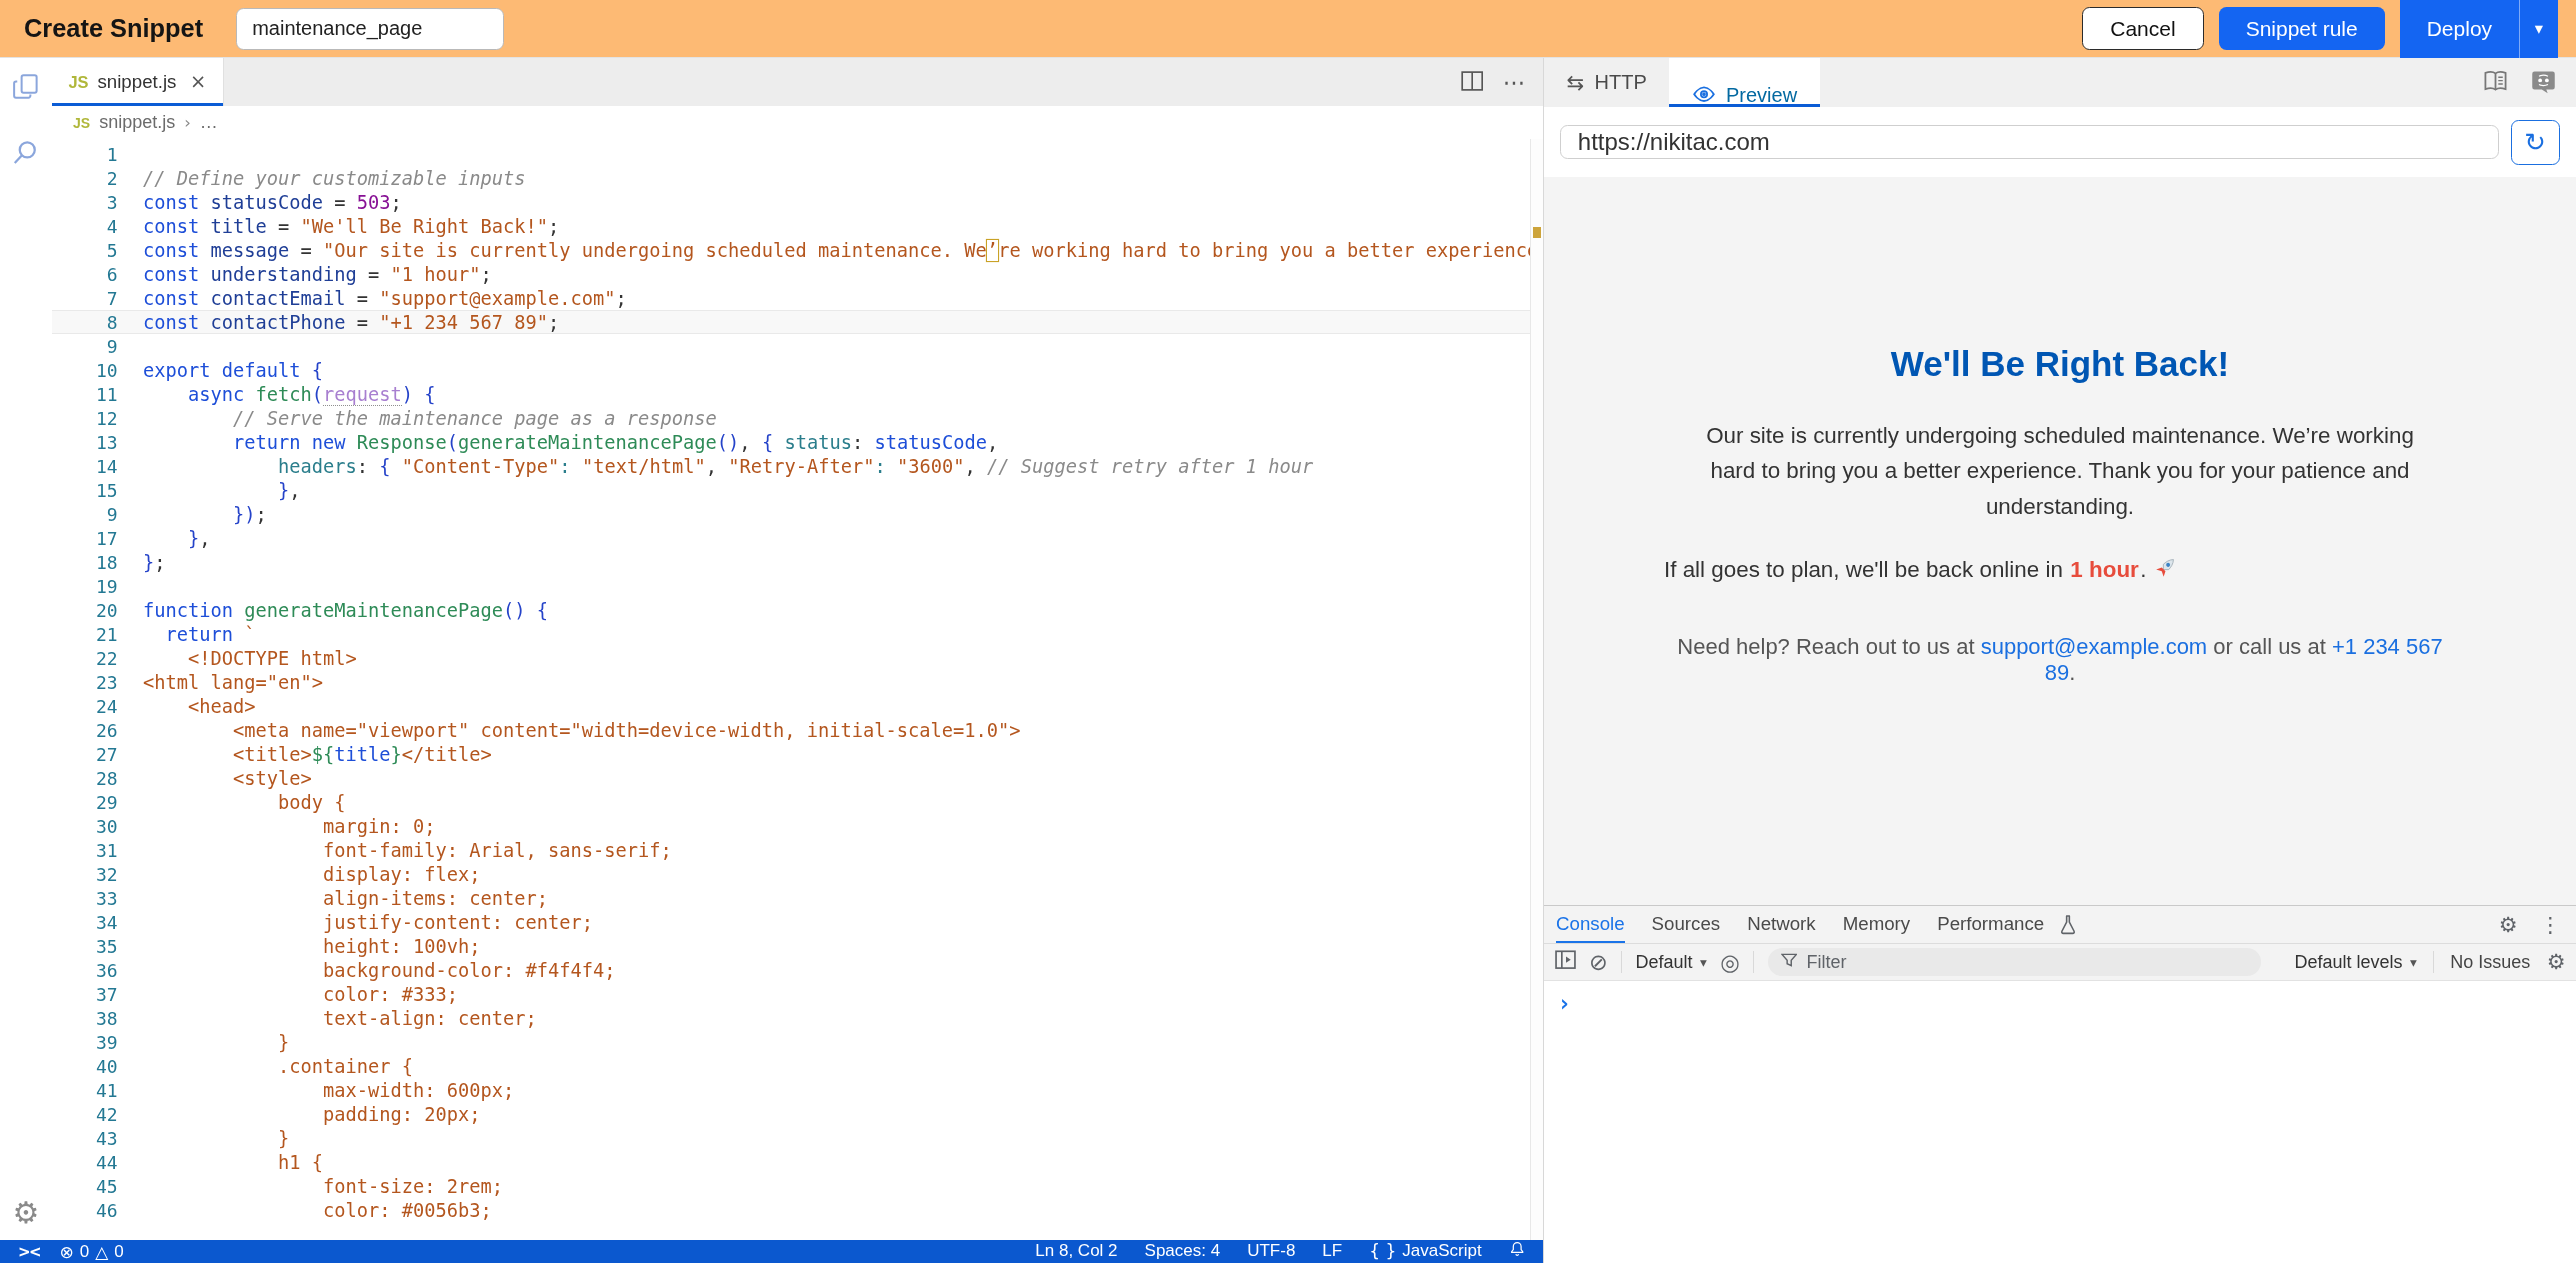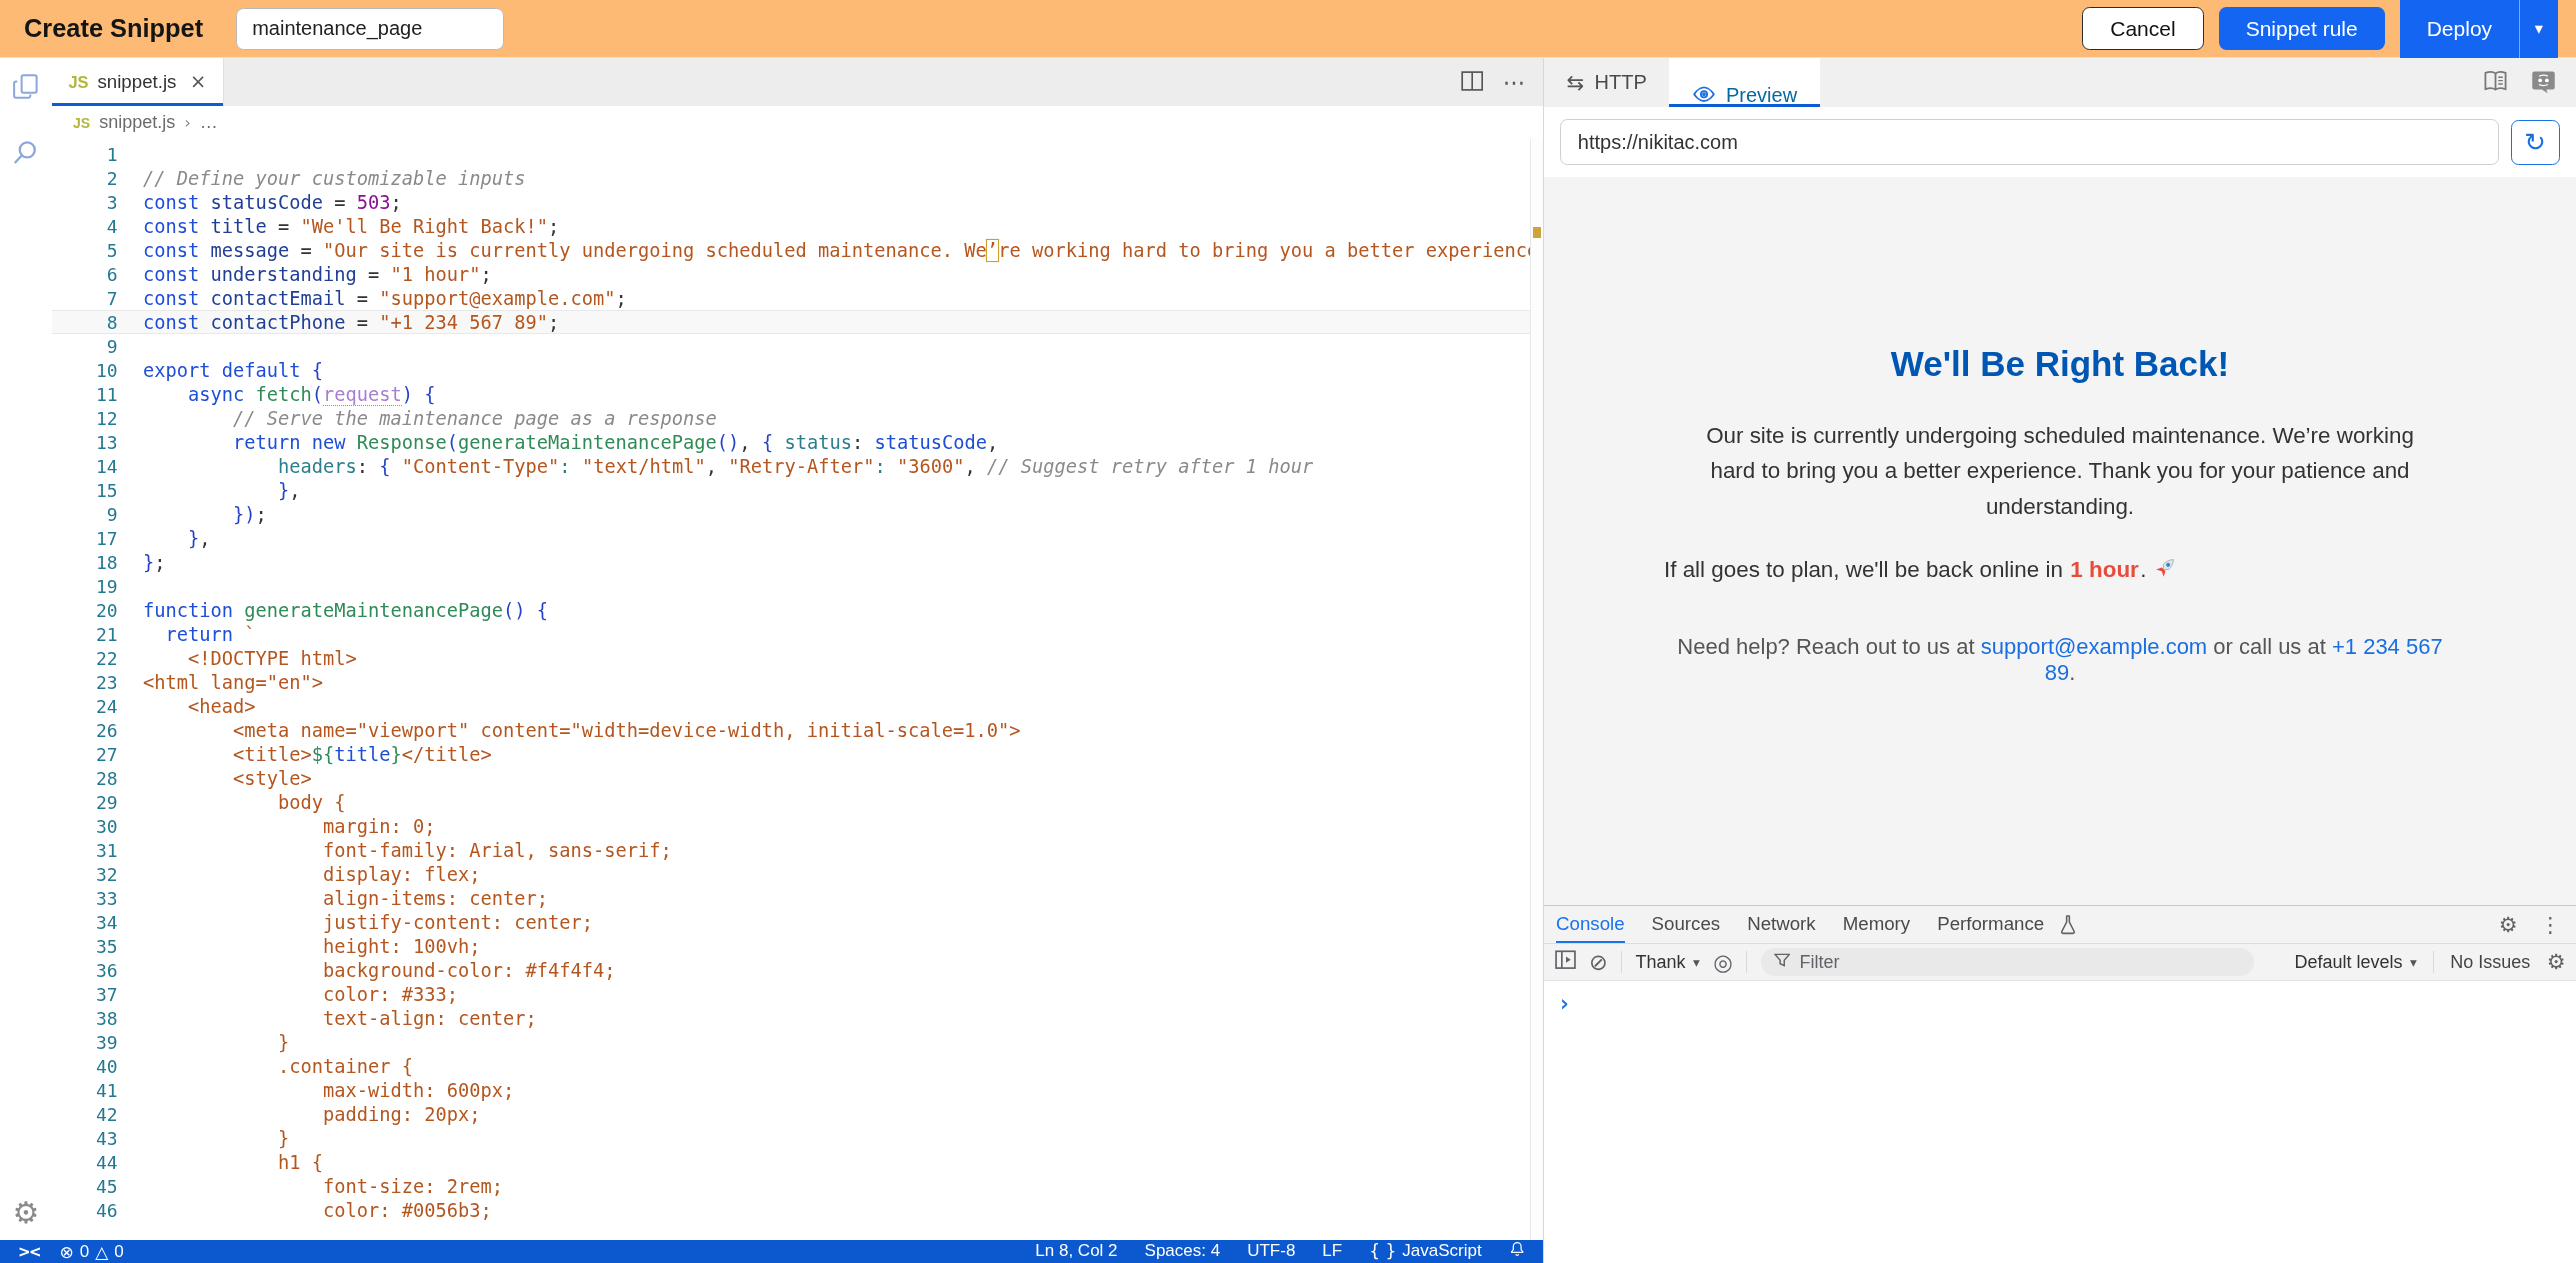--- a/index.html
+++ b/index.html
@@ -80,22 +80,22 @@
   
   .right-pane { flex:1; display:flex; flex-direction:column; min-width:0; background:#fff; }
   .pv-tabs { height:49px; background:#f0f0f0; display:flex; align-items:stretch; position:relative; }
   .pv-tab { display:flex; align-items:center; gap:10.5px; padding:0 22.4px; font-size:20px; color:#4a4a4a; }
   .pv-tab.active { background:#fff; color:#0369a1; position:relative;align-items:flex-end; }
   .pv-tab.active::after { content:""; position:absolute; left:0; right:0; bottom:0; height:3px; background:#0b5cd5; }
   .pv-tabs-icons { position:absolute; right:19.4px; top:0; bottom:0; display:flex; align-items:center; gap:21px; }
   .http-arrows { font-size:21px; color:#555; }
 
   .url-row { height:70px; background:#fff; display:flex; align-items:center; padding:0 16.4px; gap:12px; }
-  .url-input { flex:1; height:46px; border:1.5px solid #cfcfcf; border-radius:7.5px; padding:0 16.4px;
-    font-size:20px; color:#333; font-family:"Liberation Sans",sans-serif; outline:none; }
+  .url-input { flex:1; height:34px; border:1.5px solid #cfcfcf; border-radius:7.5px; padding:0 16.4px;
+    font-size:24px; color:#333; font-family:"Liberation Sans",sans-serif; outline:none; }
   .refresh-btn { width:49px; height:45px; border:1.9px solid #1a6fe0; border-radius:7.5px; background:#fff;
     display:flex; align-items:center; justify-content:center; color:#1a6fe0; font-size:25.4px; }
 
   .viewport { flex:1; background:#f4f4f4; display:flex; align-items:center; justify-content:center; min-height:0; }
   .mp-container { width:792px; text-align:center; margin-top:-30px; }
   .mp-title { font-size:35px; font-weight:bold; color:#0056b3; margin:0 0 34px; }
   .mp-message { font-size:22.4px; color:#333; line-height:1.58; margin:0 auto; max-width:755px; }
   .mp-eta { font-size:22.4px; color:#333; margin-top:31px; display:flex; align-items:center; gap:7.5px; flex-wrap:wrap;}
   .mp-eta .hl { color:#e74c3c; font-weight:bold; }
   .mp-help { font-size:22px; color:#555; margin-top:49px; }
@@ -500,21 +500,21 @@
         <span>
           <svg width="21" height="19.4" viewBox="0 0 20 18" fill="none" stroke="#5f6368" stroke-width="1.6">
             <rect x="1" y="1" width="18" height="16"></rect>
               <line x1="6.5" y1="1" x2="6.5" y2="17"></line>
             <path d="M10.5 6l4.5 3-4.5 3z" fill="#5f6368" stroke="none"></path>
           </svg>
         </span>
         <span class="tb-clear glyph">⊘</span>
         <span class="tb-sep"></span>
         <span class="tb-select">
-          <span>Thank</span>
+          <span>Default</span>
           <span class="tb-caret glyph">▾</span>
         </span>
         <span class="tb-eye glyph">◎</span>
         <span class="tb-sep"></span>
         <span class="filter-pill">
           <span>
             <svg width="16.4" height="15" viewBox="0 0 16 14" fill="none" stroke="#5f6368" stroke-width="1.4">
               <path d="M1 1h14L10 6.8V12l-4-1.8V6.8z"></path>
             </svg>
           </span>

